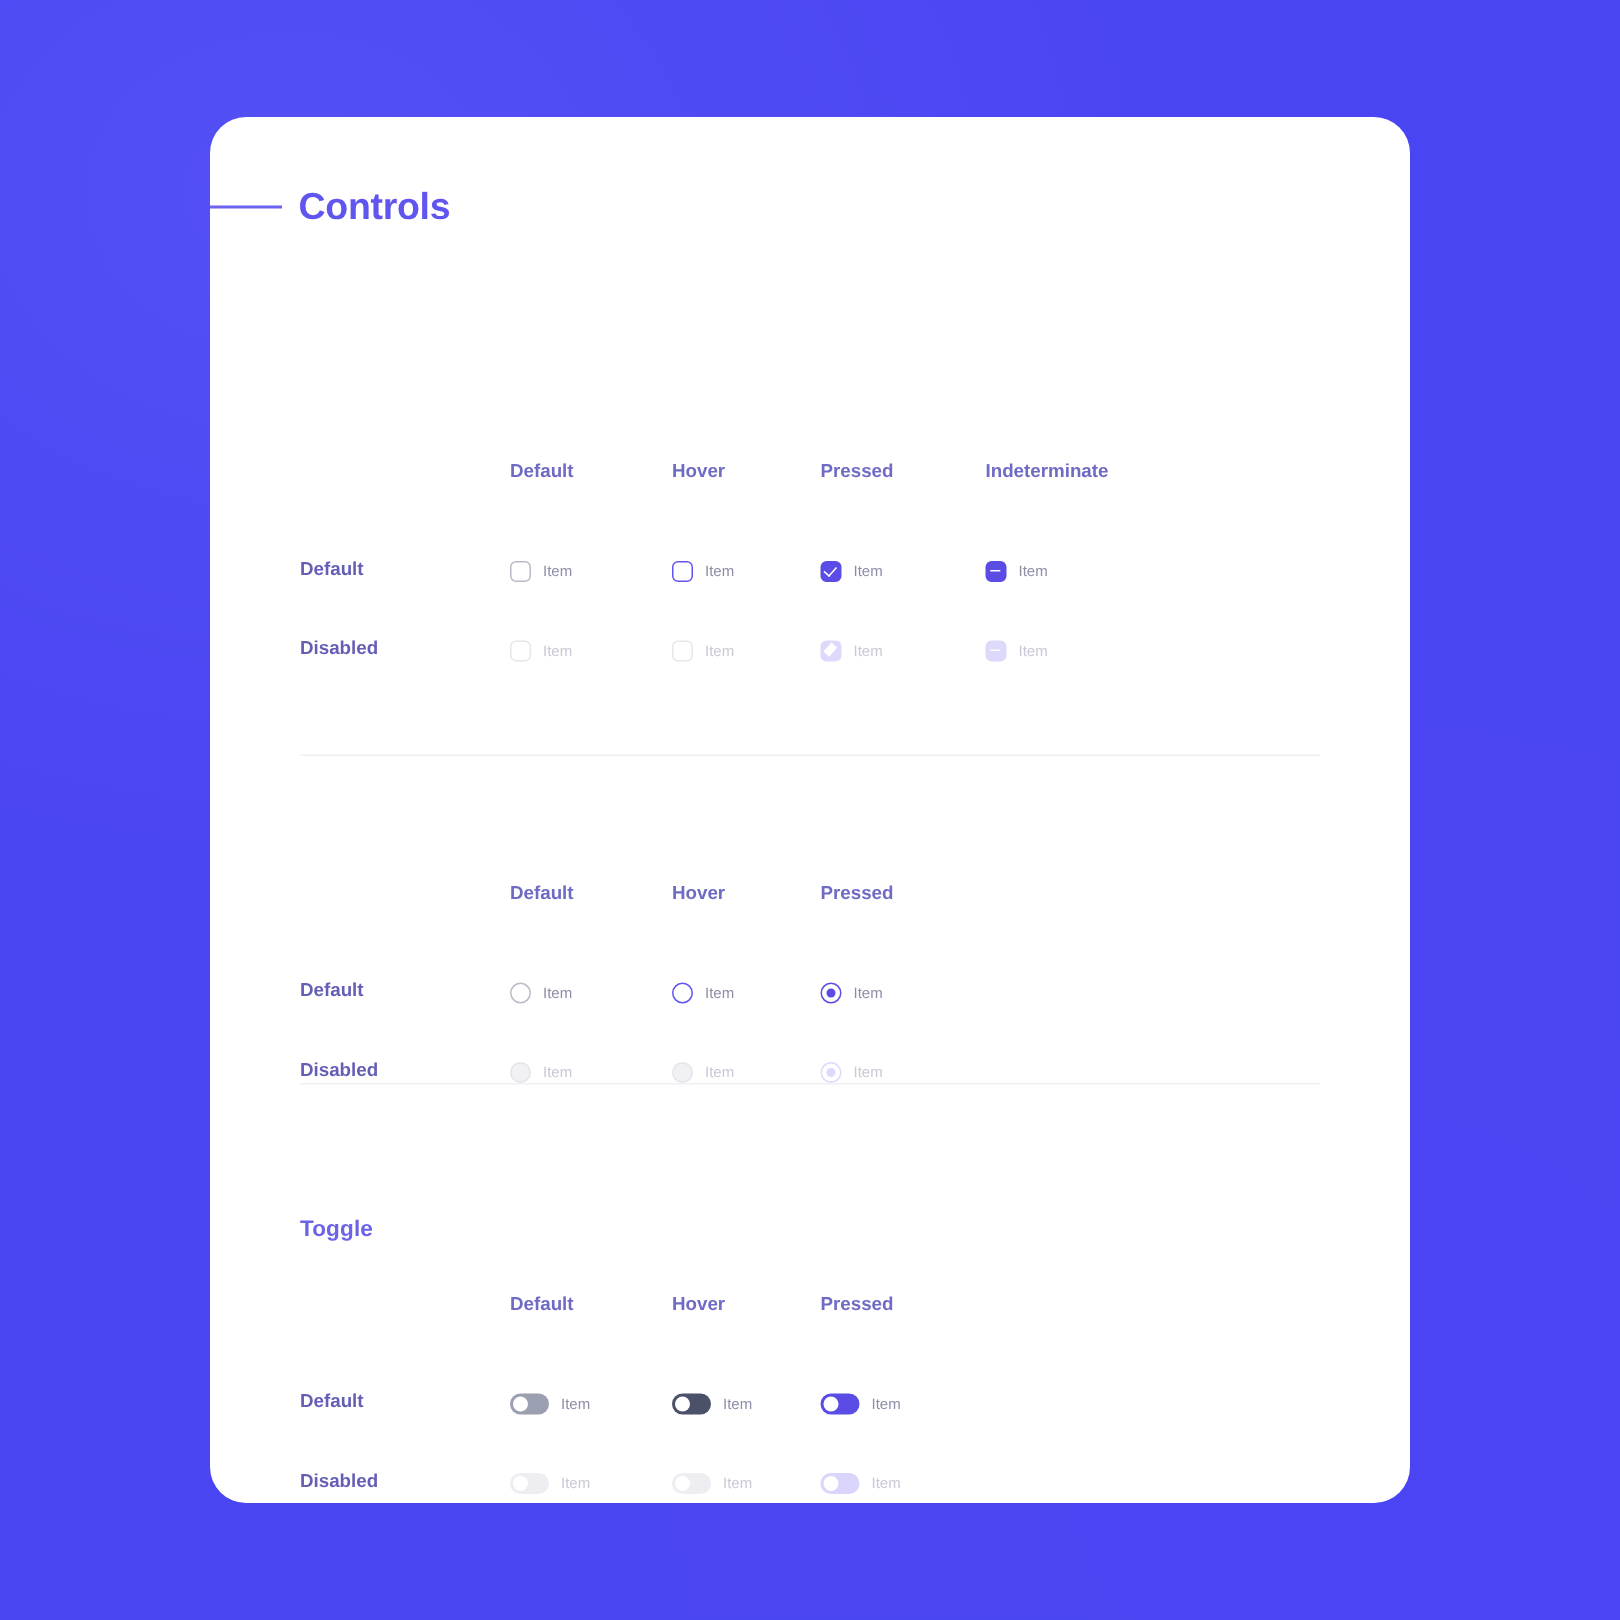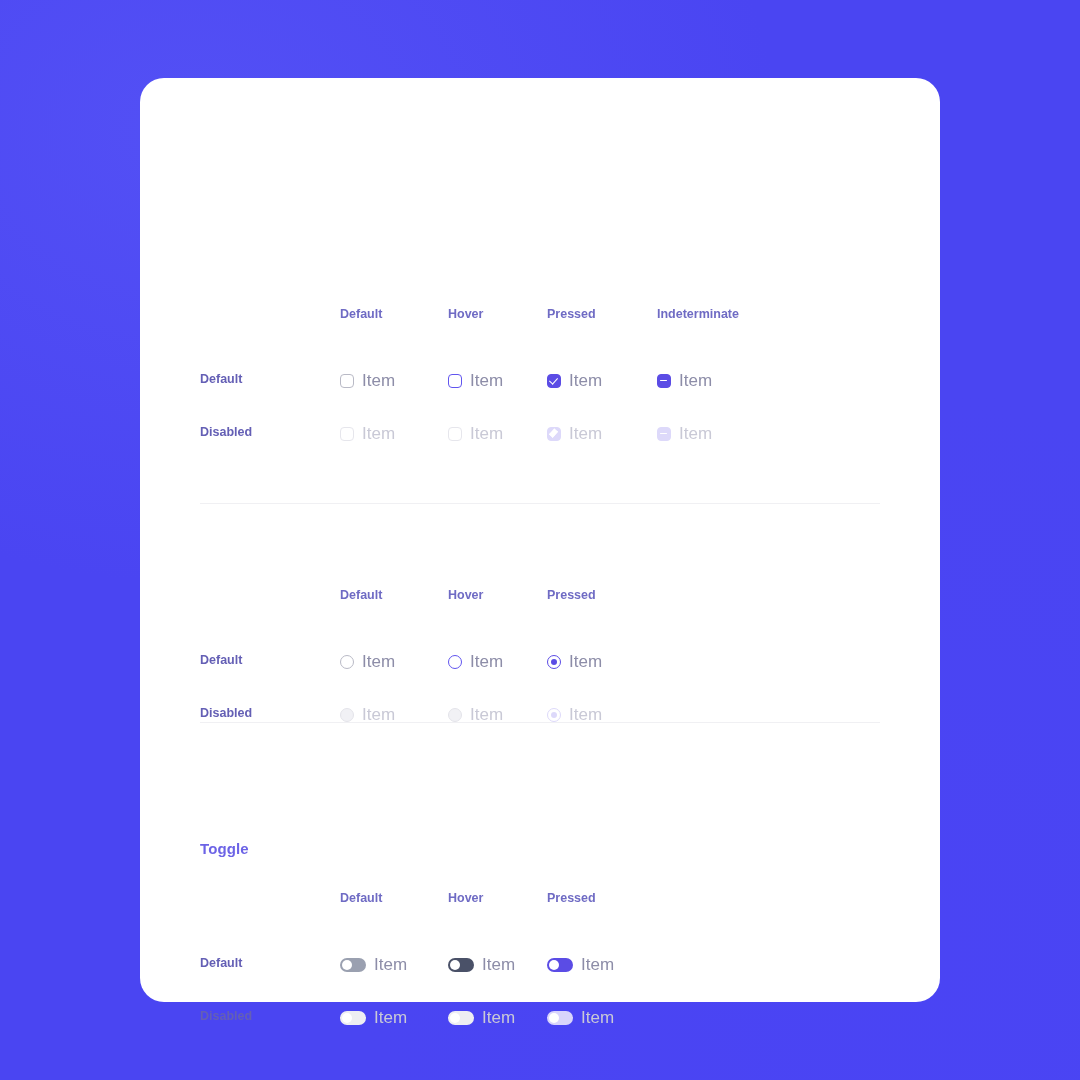--- a/index.html
+++ b/index.html
@@ -94,21 +94,21 @@
   }
   .cell {
     position: absolute;
     top: 0;
     display: flex;
     align-items: center;
     gap: 8px;
     height: 24px;
   }
   .cell-label {
-    font-size: 17px;
+    font-size: 10px;
     color: #8d8da8;
     white-space: nowrap;
   }
   .cell-label.dim { color: #c9c9d6; }
 
   .divider {
     position: absolute;
     left: 60px;
     width: 680px;
     height: 1px;
@@ -205,20 +205,24 @@
   .tg.hover { background: #4a5168; }
   .tg.on { background: #5b4ce5; }
   .tg.dis { background: #eeeef2; }
   .tg.on.dis { background: #d9d5fb; }
 </style>
 </head>
 <body>
 
 <div class="card">
 
+  <div class="title-row">
+    <div class="title-rule"></div>
+    <div class="page-title">Controls</div>
+  </div>
 
   <div class="section" id="sec-checkbox" style="top:195px;">
     <div class="col-headers">
         <div class="col-header" style="left: 140px;">Default</div>
         <div class="col-header" style="left: 248px;">Hover</div>
         <div class="col-header" style="left: 347px;">Pressed</div>
         <div class="col-header" style="left: 457px;">Indeterminate</div>
       </div>
     <div class="rows-host" style="position: relative; height: 130px;">
         <div class="ctrl-row" style="position: absolute; left: 0px; width: 680px; top: 44px;">
@@ -309,21 +313,21 @@
             <div class="rd sel dis">
               <span class="dot"></span>
             </div>
             <span class="cell-label dim">Item</span>
           </div>
         </div>
       </div>
   </div>
   <div class="divider" style="top:644px;"></div>
 
-  <div class="section" id="sec-toggle" style="top:762px;">
+  <div class="section" id="sec-toggle" style="top:733px;">
     <div class="section-title">Toggle</div>
     <div class="col-headers">
         <div class="col-header" style="left: 140px;">Default</div>
         <div class="col-header" style="left: 248px;">Hover</div>
         <div class="col-header" style="left: 347px;">Pressed</div>
       </div>
     <div class="rows-host" style="position: relative; height: 130px;">
         <div class="ctrl-row" style="position: absolute; left: 0px; width: 680px; top: 44px;">
           <div class="row-label">Default</div>
           <div class="cell" style="left: 140px;">

